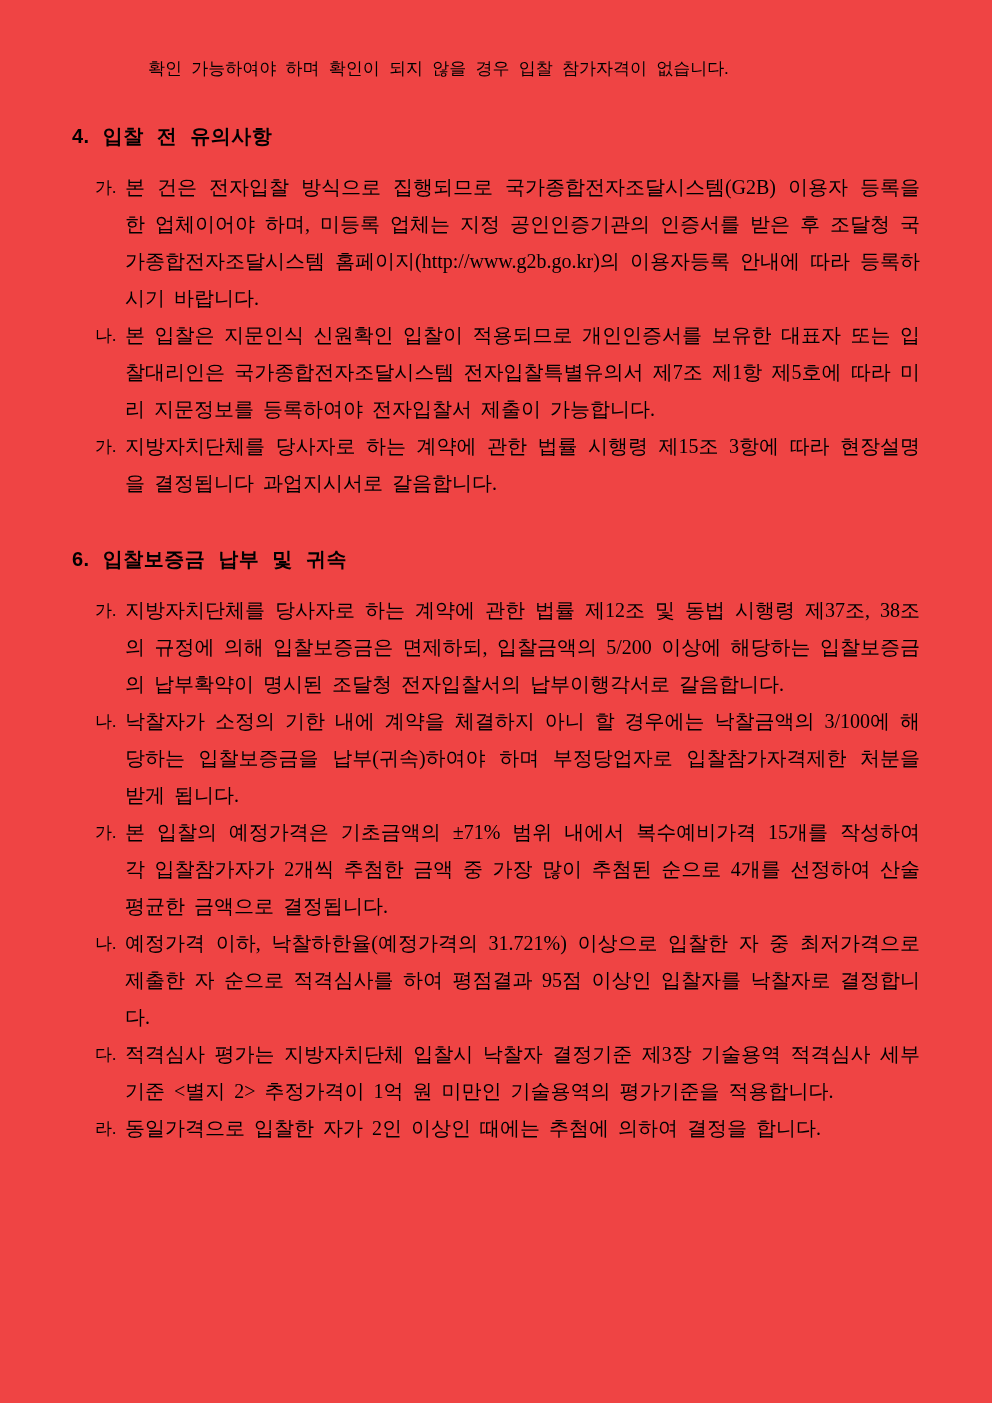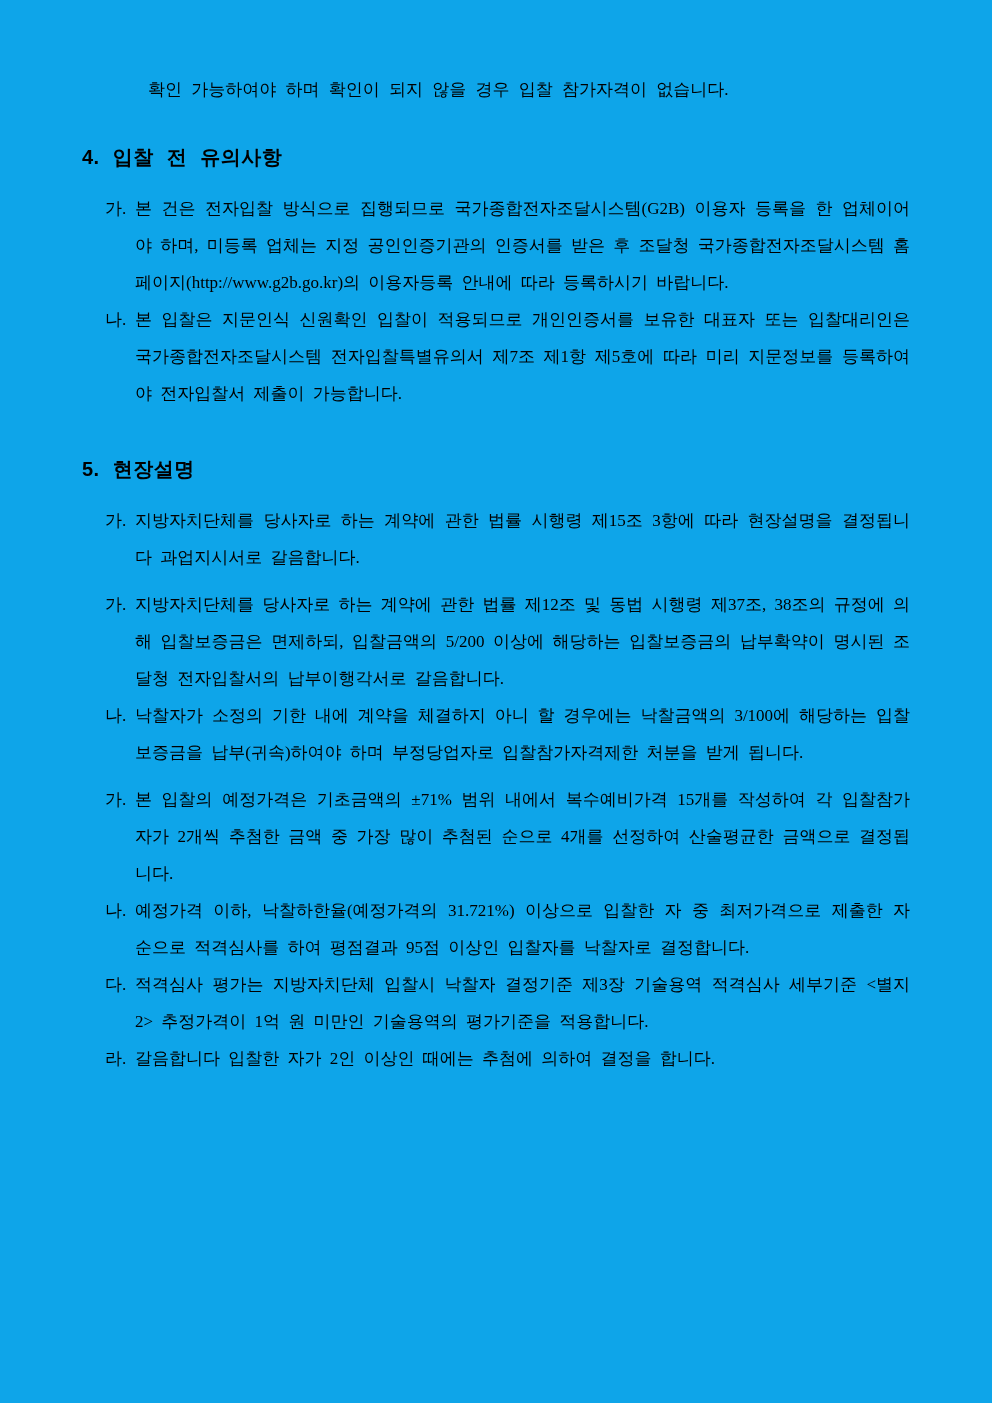--- a/index.html
+++ b/index.html
@@ -5,34 +5,34 @@
   html, body {
     margin: 0;
     padding: 0;
     background: #ffffff;
   }
   .page {
     position: relative;
     width: 992px;
     height: 1403px;
     box-sizing: border-box;
-    background: #0ea5e9;
-    padding: 80px 72px 0 72px;
+    background: #ef4444;
+    padding: 59px 72px 0 72px;
     font-family: "Liberation Serif", "DejaVu Serif", serif;
     color: #000000;
     overflow: hidden;
   }
   .intro {
     margin: 0 0 0 76px;
     font-size: 17px;
     line-height: 20px;
     word-spacing: 5px;
     white-space: nowrap;
   }
-  .section { margin: 10px; }
+  .section { margin: 0; }
   .section-heading {
     font-family: "Liberation Sans", "DejaVu Sans", sans-serif;
     font-weight: bold;
     font-size: 20px;
     line-height: 24px;
     margin: 45px 0 21px 0;
     word-spacing: 7px;
     letter-spacing: 0.5px;
   }
   .items { margin-left: 23px; }
@@ -41,21 +41,21 @@
     align-items: flex-start;
   }
   .item-label {
     flex: 0 0 30px;
     font-size: 17px;
     line-height: 37px;
   }
   .item-text {
     flex: 1 1 auto;
     margin: 0;
-    font-size: 17px;
+    font-size: 20px;
     line-height: 37px;
     text-align: justify;
     text-justify: inter-word;
     word-spacing: 4px;
     word-break: break-all;
   }
 </style>
 </head>
 <body>
 
@@ -71,30 +71,30 @@
         <p class="item-text">본 건은 전자입찰 방식으로 집행되므로 국가종합전자조달시스템(G2B) 이용자 등록을 한 업체이어야 하며, 미등록 업체는 지정 공인인증기관의 인증서를 받은 후 조달청 국가종합전자조달시스템 홈페이지(http://www.g2b.go.kr)의 이용자등록 안내에 따라 등록하시기 바랍니다.</p>
       </div>
       <div class="item">
         <span class="item-label">나.</span>
         <p class="item-text">본 입찰은 지문인식 신원확인 입찰이 적용되므로 개인인증서를 보유한 대표자 또는 입찰대리인은 국가종합전자조달시스템 전자입찰특별유의서 제7조 제1항 제5호에 따라 미리 지문정보를 등록하여야 전자입찰서 제출이 가능합니다.</p>
       </div>
     </div>
   </div>
 
   <div class="section">
-    <h2 class="section-heading">5. 현장설명</h2>
     <div class="items">
       <div class="item">
         <span class="item-label">가.</span>
         <p class="item-text">지방자치단체를 당사자로 하는 계약에 관한 법률 시행령 제15조 3항에 따라 현장설명을 결정됩니다 과업지시서로 갈음합니다.</p>
       </div>
     </div>
   </div>
 
   <div class="section">
+    <h2 class="section-heading">6. 입찰보증금 납부 및 귀속</h2>
     <div class="items">
       <div class="item">
         <span class="item-label">가.</span>
         <p class="item-text">지방자치단체를 당사자로 하는 계약에 관한 법률 제12조 및 동법 시행령 제37조, 38조의 규정에 의해 입찰보증금은 면제하되, 입찰금액의 5/200 이상에 해당하는 입찰보증금의 납부확약이 명시된 조달청 전자입찰서의 납부이행각서로 갈음합니다.</p>
       </div>
       <div class="item">
         <span class="item-label">나.</span>
         <p class="item-text">낙찰자가 소정의 기한 내에 계약을 체결하지 아니 할 경우에는 낙찰금액의 3/100에 해당하는 입찰보증금을 납부(귀속)하여야 하며 부정당업자로 입찰참가자격제한 처분을 받게 됩니다.</p>
       </div>
     </div>
@@ -109,18 +109,18 @@
       <div class="item">
         <span class="item-label">나.</span>
         <p class="item-text">예정가격 이하, 낙찰하한율(예정가격의 31.721%) 이상으로 입찰한 자 중 최저가격으로 제출한 자 순으로 적격심사를 하여 평점결과 95점 이상인 입찰자를 낙찰자로 결정합니다.</p>
       </div>
       <div class="item">
         <span class="item-label">다.</span>
         <p class="item-text">적격심사 평가는 지방자치단체 입찰시 낙찰자 결정기준 제3장 기술용역 적격심사 세부기준 &lt;별지 2&gt; 추정가격이 1억 원 미만인 기술용역의 평가기준을 적용합니다.</p>
       </div>
       <div class="item">
         <span class="item-label">라.</span>
-        <p class="item-text">갈음합니다 입찰한 자가 2인 이상인 때에는 추첨에 의하여 결정을 합니다.</p>
+        <p class="item-text">동일가격으로 입찰한 자가 2인 이상인 때에는 추첨에 의하여 결정을 합니다.</p>
       </div>
     </div>
   </div>
 
 </div>
 
 </body></html>

